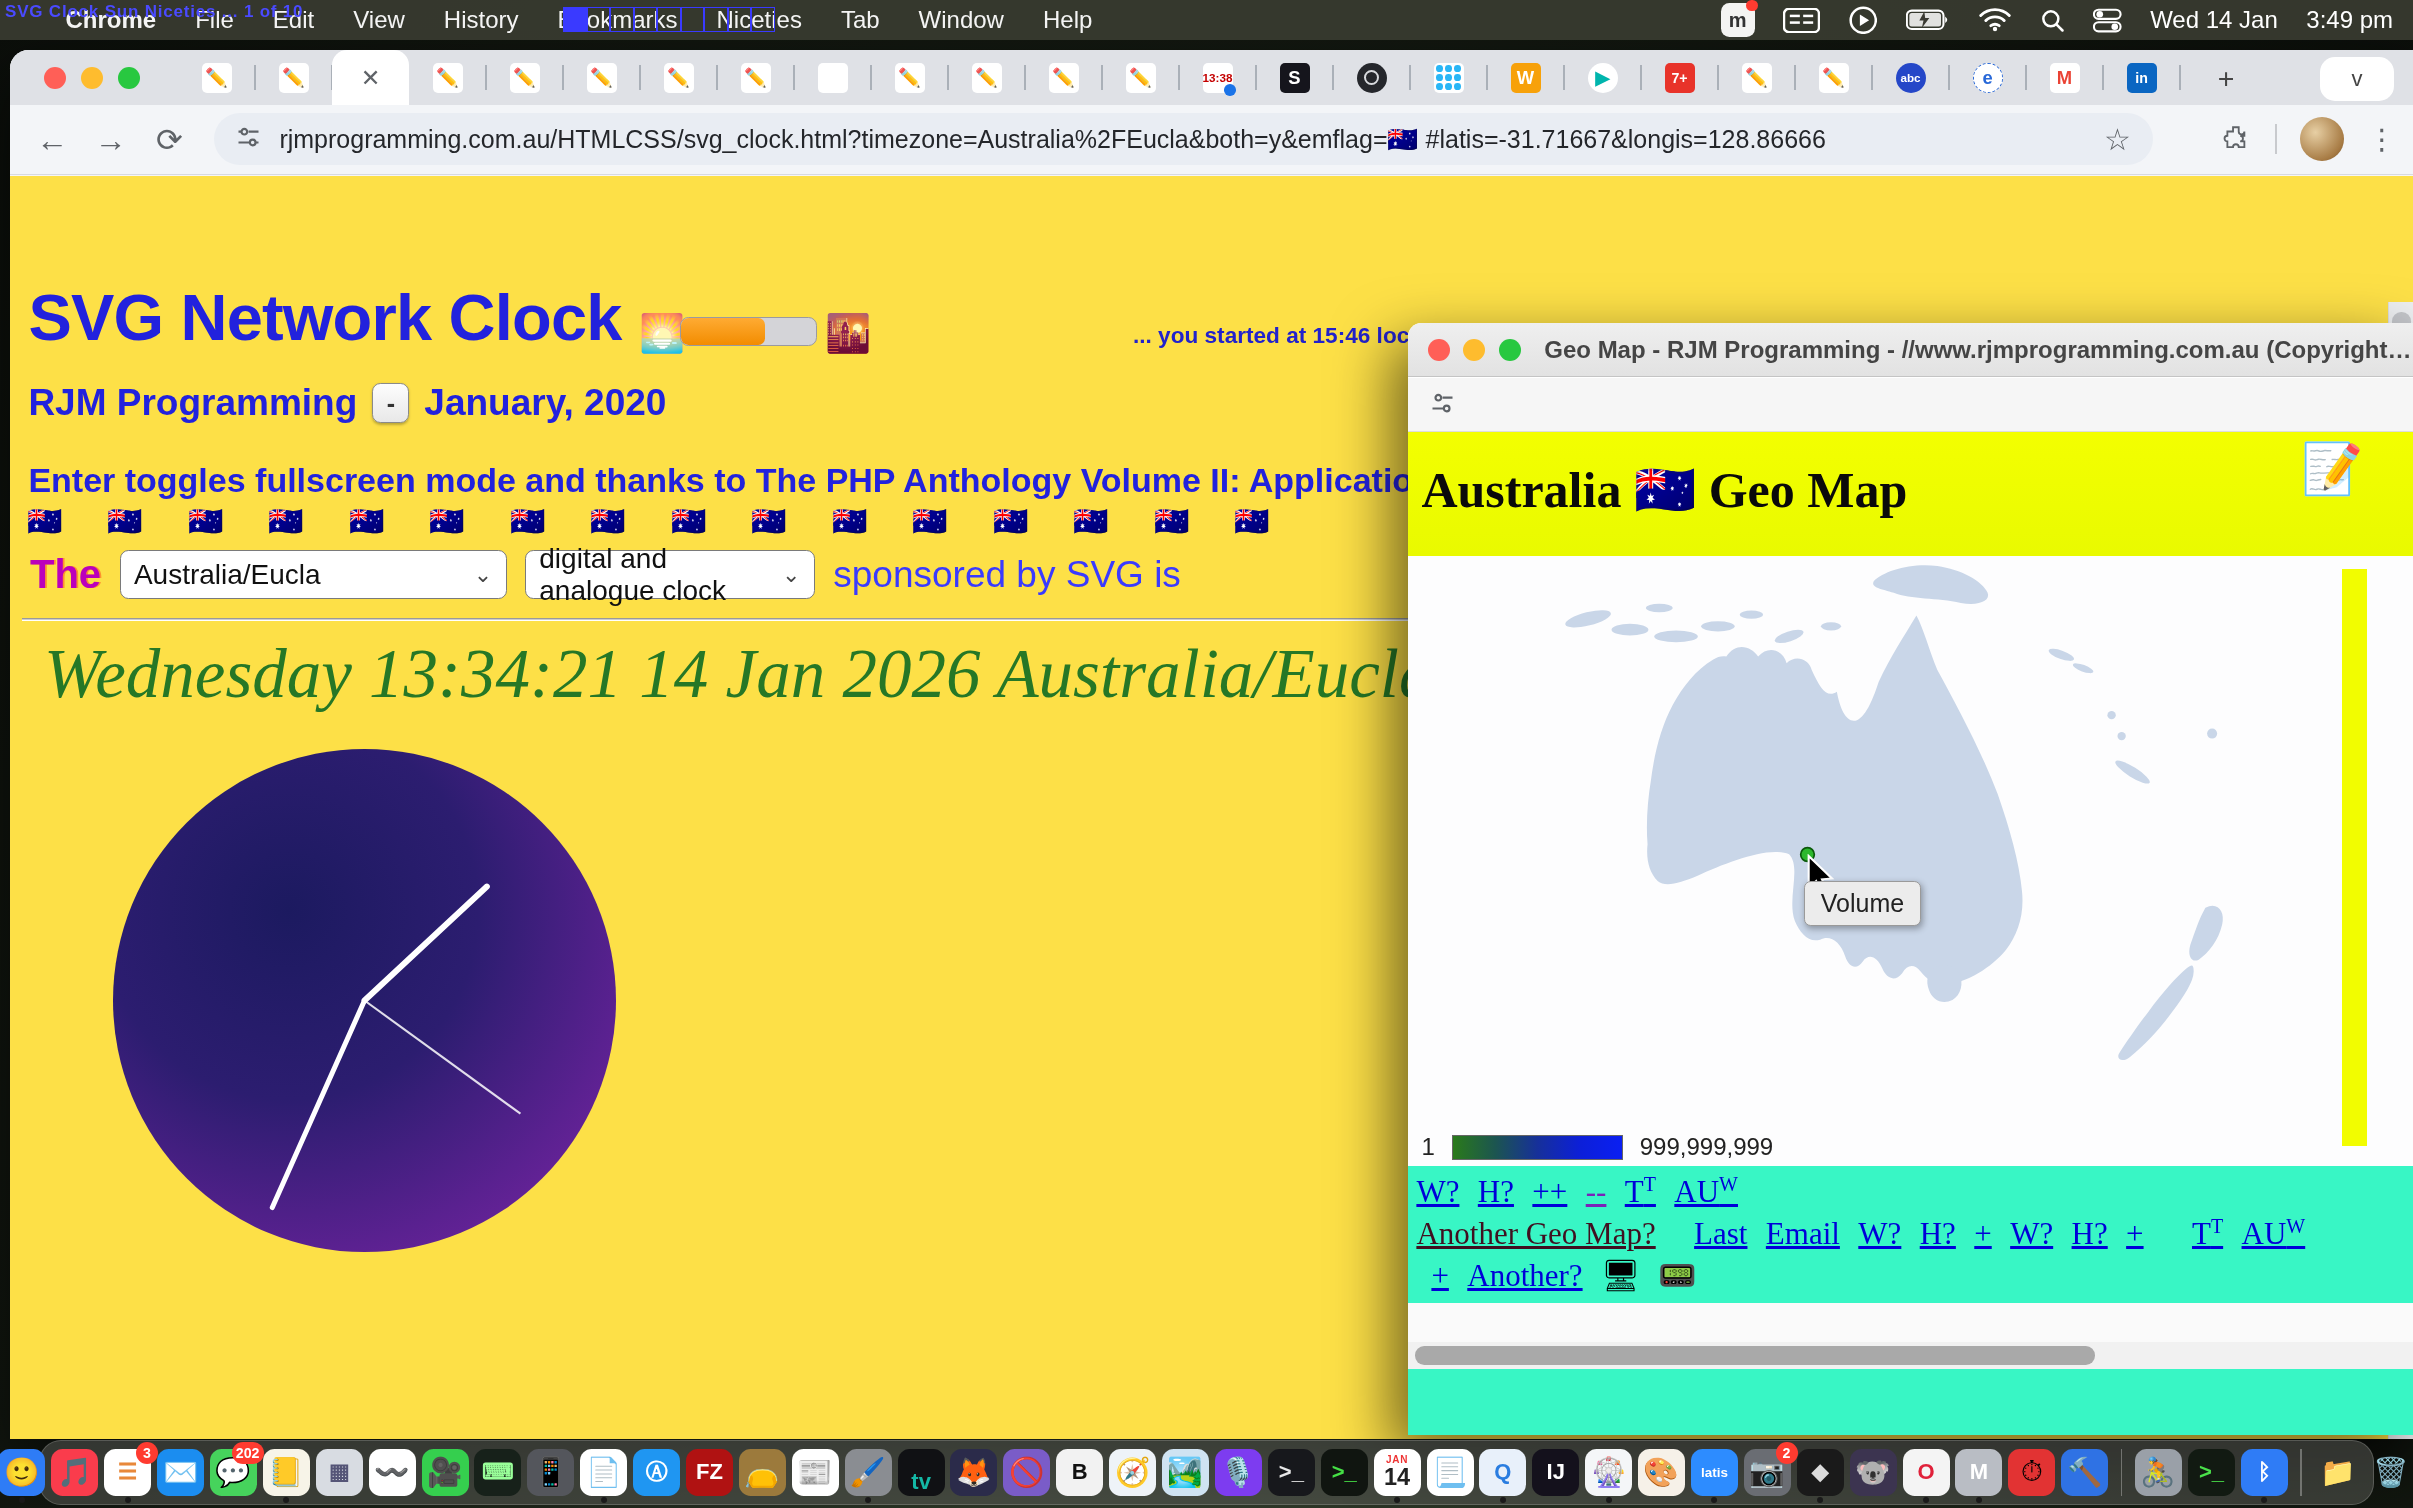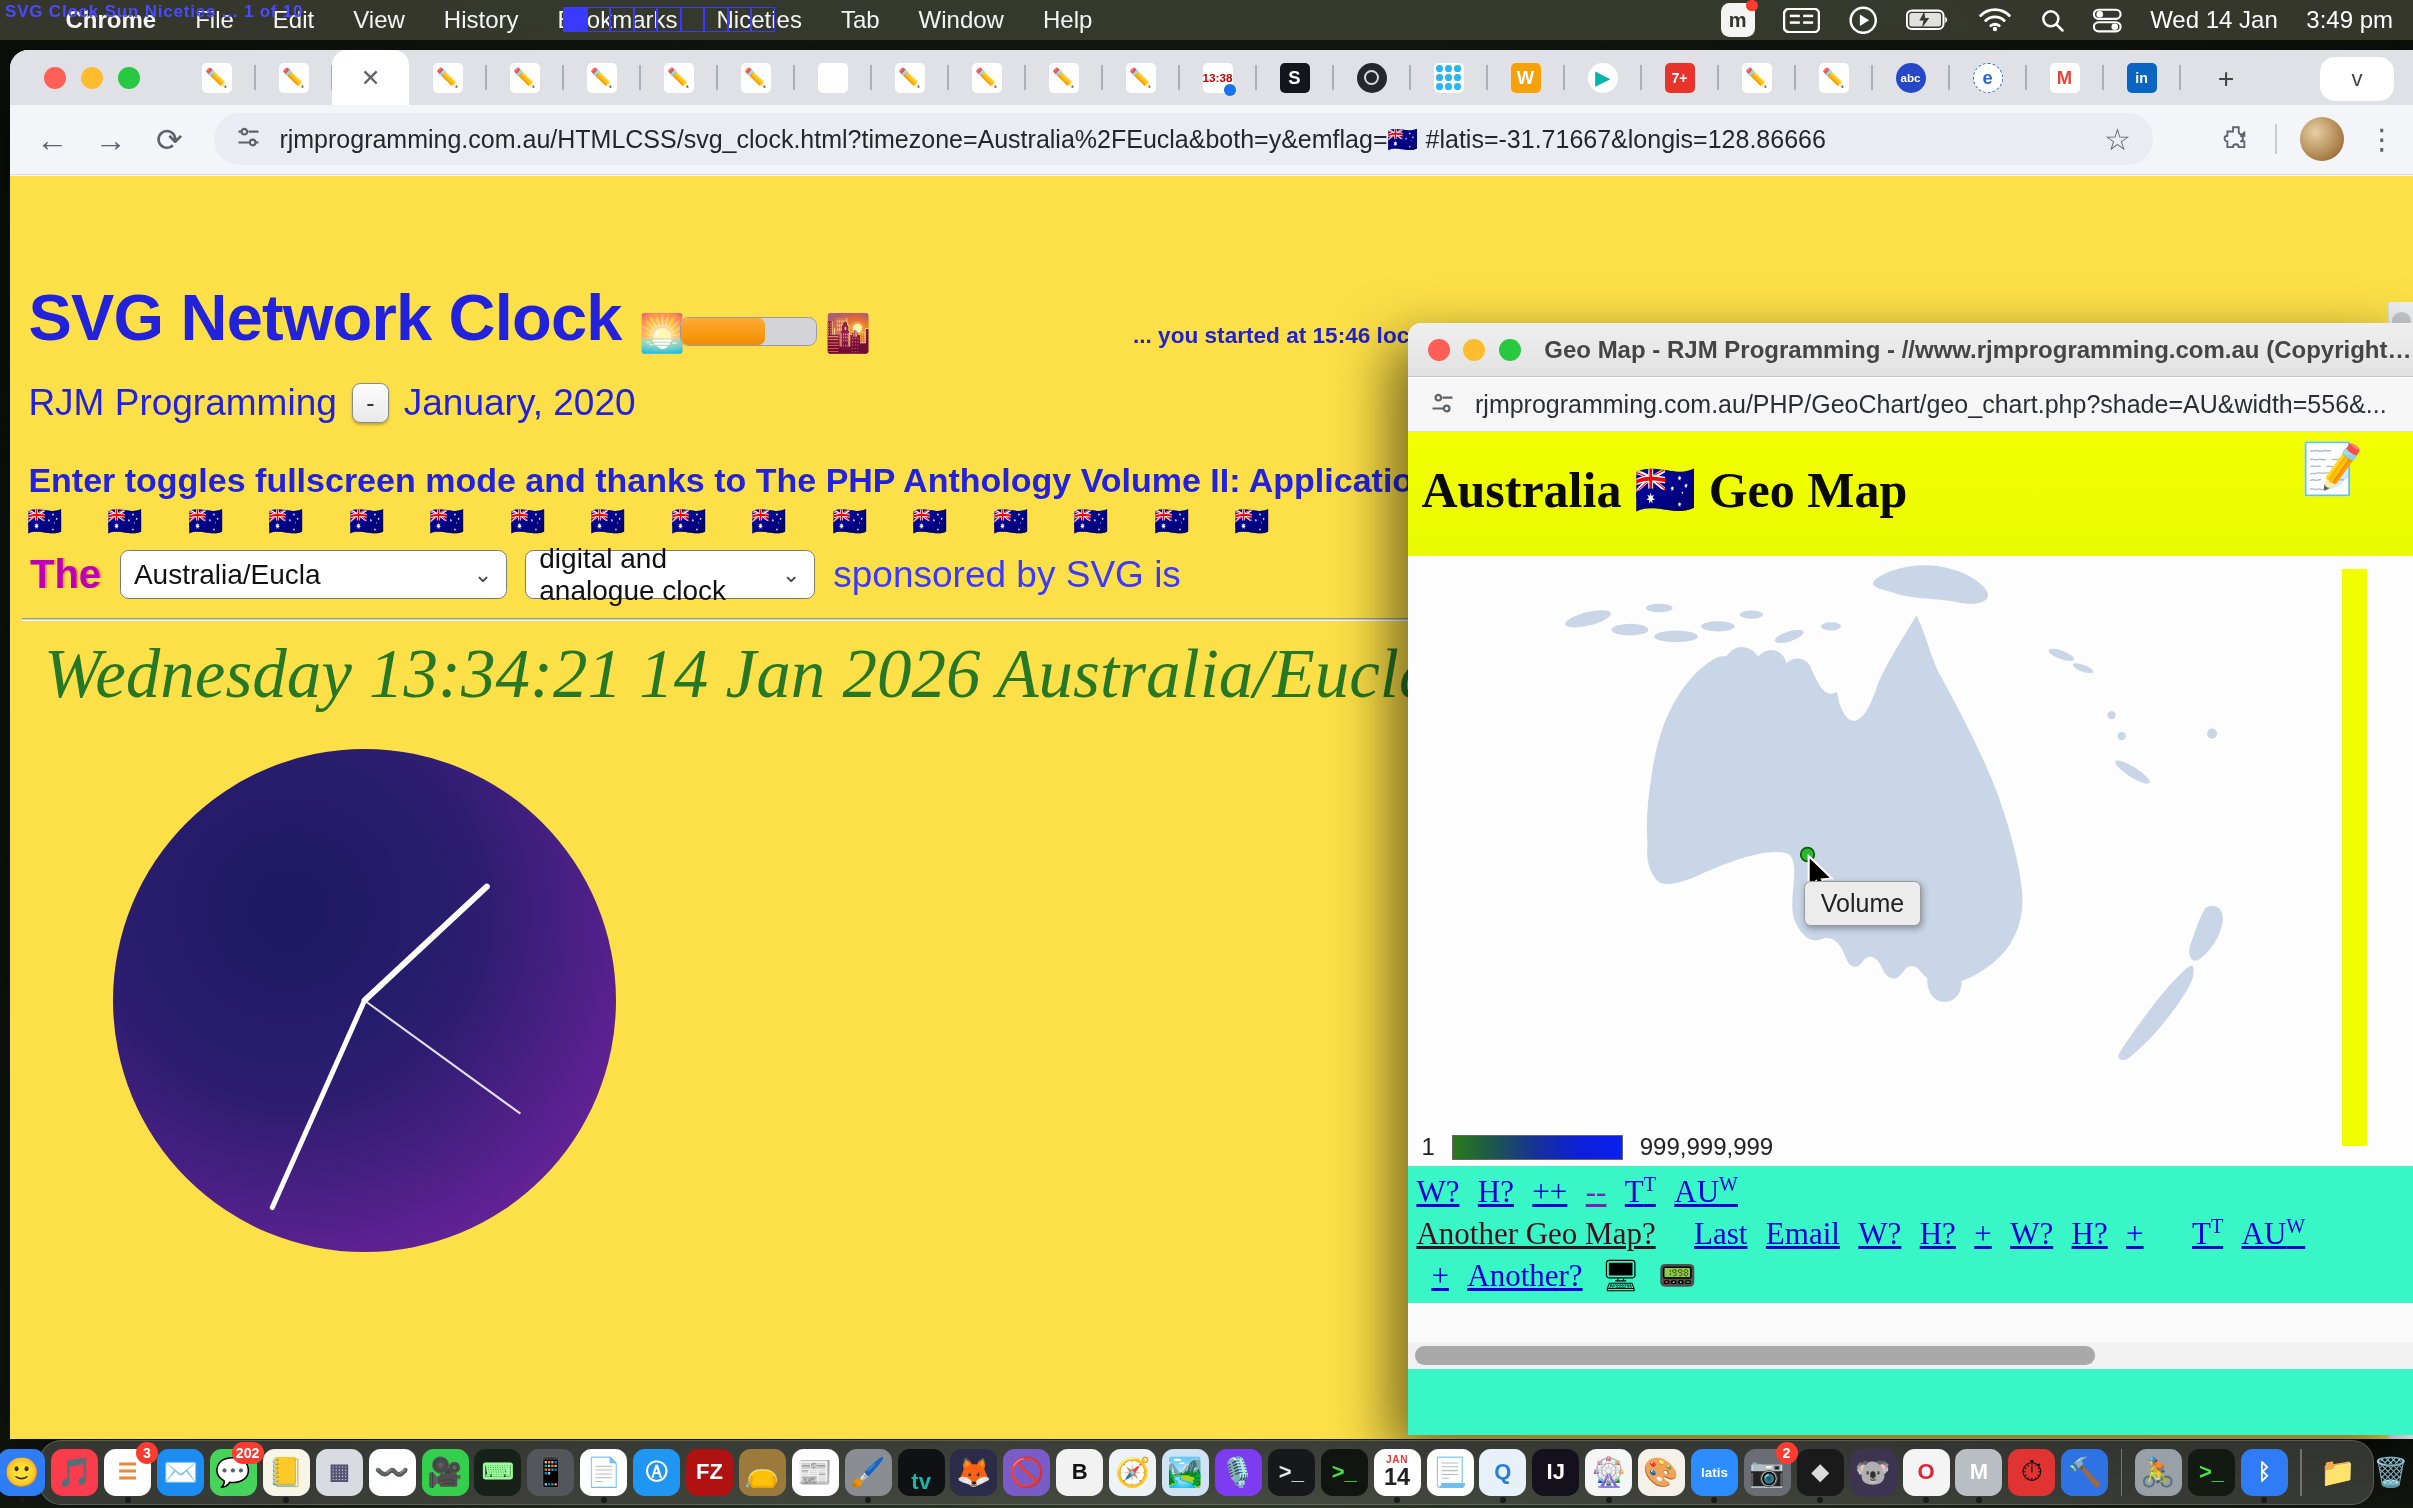--- a/index.html
+++ b/index.html
@@ -47,21 +47,21 @@
   .kebab { font-size:28.5px; color:#5f6368; }
   .vdivider { width:1.7px; height:30px; background:#c8cace; }
 
   
   .content { position:absolute; top:126px; left:0; right:0; bottom:0; background:#fde047; }
   .h1 { position:absolute; left:18.4px; top:104px; font-size:65px; font-weight:800; color:#2222dd; letter-spacing:-0.8px; }
   .sunriseset { font-size:37px; }
   .pbar { position:absolute; left:670px; top:141px; width:137px; height:28.5px; background:#d4d4d8; border:1.7px solid #9a9aa0; border-radius:8.4px; overflow:hidden; }
   .pbar > div { height:100%; background:linear-gradient(#ffab33,#f28c00); border-radius:6.7px; }
   .started { position:absolute; left:1123px; top:147px; font-size:22.6px; font-weight:700; color:#2222cc; }
-  .line2 { position:absolute; left:18.4px; top:206px; font-size:37px; font-weight:400; color:#2222dd; display:flex; align-items:center; gap:15px; }
+  .line2 { position:absolute; left:18.4px; top:206px; font-size:37px; font-weight:700; color:#2222dd; display:flex; align-items:center; gap:15px; }
   .minusbtn { width:37px; height:40px; border:1.7px solid #8a8a8a; border-radius:8.4px; background:linear-gradient(#fdfdfd,#e8e8e8); color:#333; font-size:25px; display:flex; align-items:center; justify-content:center; box-shadow:0 1.7px 2.5px rgba(0,0,0,.25); }
   .enterline { position:absolute; left:18.4px; top:285px; font-size:34px; font-weight:700; color:#2222dd; white-space:nowrap; width:2011px; }
   .flagrow { position:absolute; left:17px; top:329px; display:flex; gap:45px; font-size:28.5px; }
   .theline { position:absolute; left:20px; top:374px; display:flex; align-items:center; gap:18.4px; }
   .theword { font-size:40px; font-weight:800; color:#bb00bb; text-shadow:1.7px 0 0 rgba(255,0,0,.35); }
   .selectbox { height:49px; background:#fff; border:1.7px solid #7a7a7a; border-radius:8.4px; display:flex; align-items:center; padding:0 13.4px; font-size:28px; color:#111; }
   .selectbox .chev { margin-left:auto; padding-left:22px; font-size:22px; color:#444; }
   .sponsored { font-size:37px; color:#3a3aff; }
   .hr { position:absolute; left:11.7px; top:442px; width:1388px; height:3.4px; background:#cdcdcd; border-bottom:1.7px solid #fff; border-top:0.8px solid #9a9a9a; }
   .greendate { position:absolute; left:34px; top:459px; font-family:"Liberation Serif", serif; font-style:italic; font-size:69px; color:#267726; white-space:nowrap; }
@@ -424,21 +424,20 @@
     </div>
     <div class="p-title-text">Geo Map - RJM Programming - //www.rjmprogramming.com.au (Copyright © 201...</div>
   </div>
   <div class="p-url">
     <span><svg width="25" height="25" viewBox="0 0 30 30">
           <circle cx="10" cy="8" r="3.4" fill="none" stroke="#5f6368" stroke-width="2.6"></circle>
           <line x1="15" y1="8" x2="27" y2="8" stroke="#5f6368" stroke-width="2.6"></line>
           <circle cx="20" cy="21" r="3.4" fill="none" stroke="#5f6368" stroke-width="2.6"></circle>
           <line x1="3" y1="21" x2="16" y2="21" stroke="#5f6368" stroke-width="2.6"></line>
         </svg></span>
-    <span class="p-urltext">rjmprogramming.com.au/PHP/GeoChart/geo_chart.php?shade=AU&amp;width=556&amp;...</span>
   </div>
 
   <div class="p-yellow">
     <div class="p-head">Australia 🇦🇺 Geo Map</div>
     <div class="p-noteicon">📝</div>
   </div>
 
   <div class="p-map">
     <svg width="913" height="583" viewBox="0 0 1090 696" style="position:absolute;left:0;top:0;">
       <g fill="#c9d6e8">

